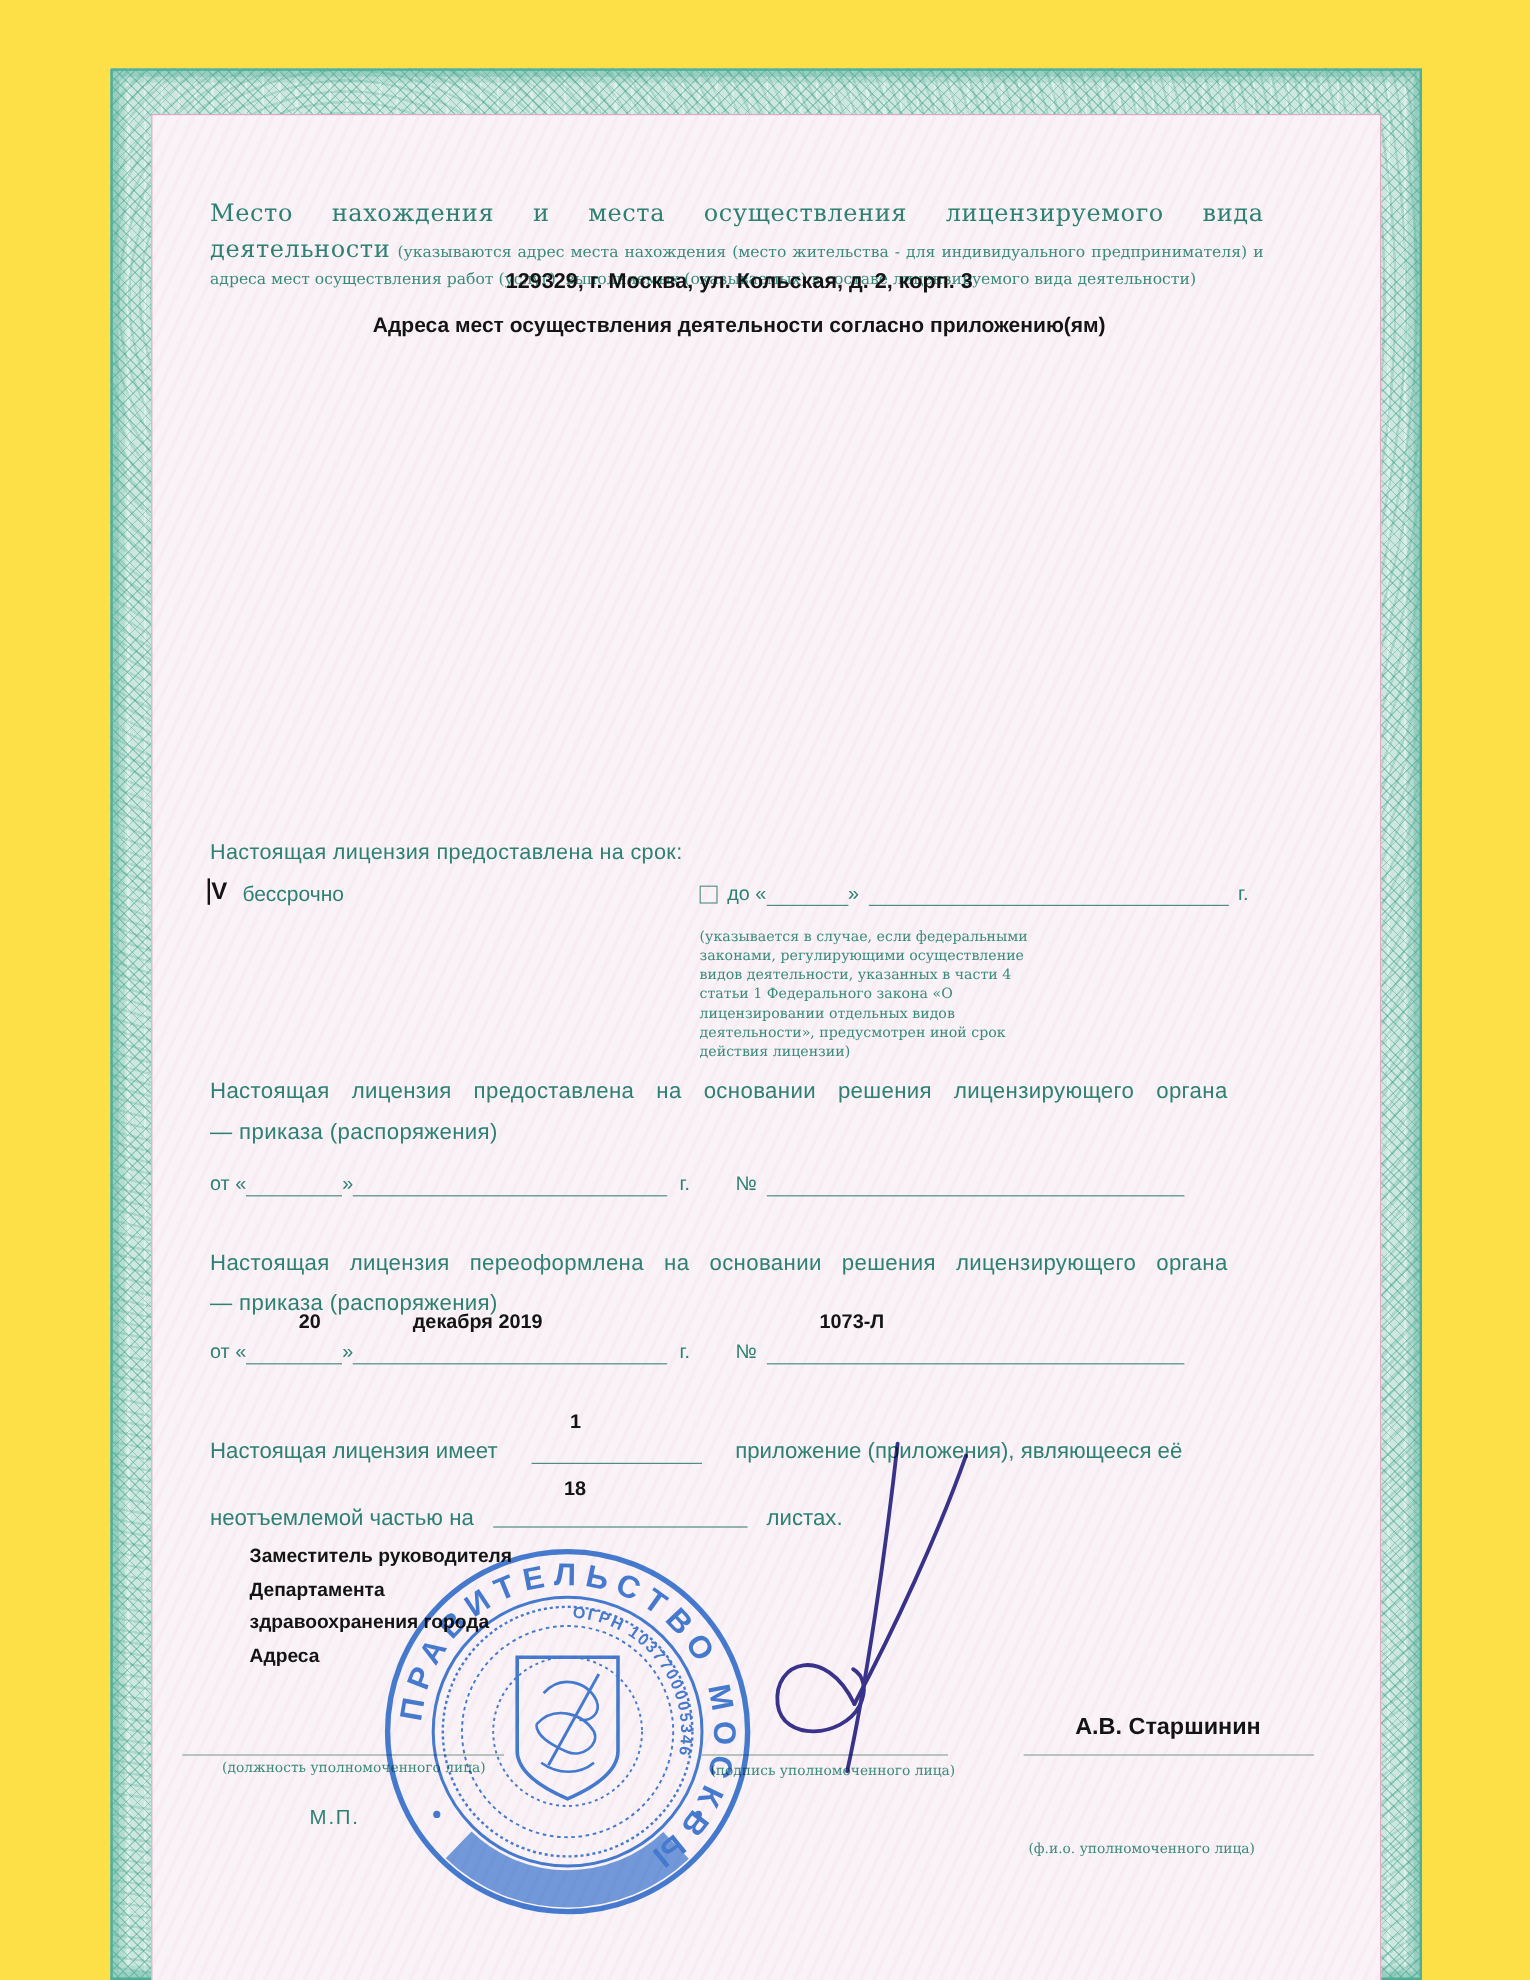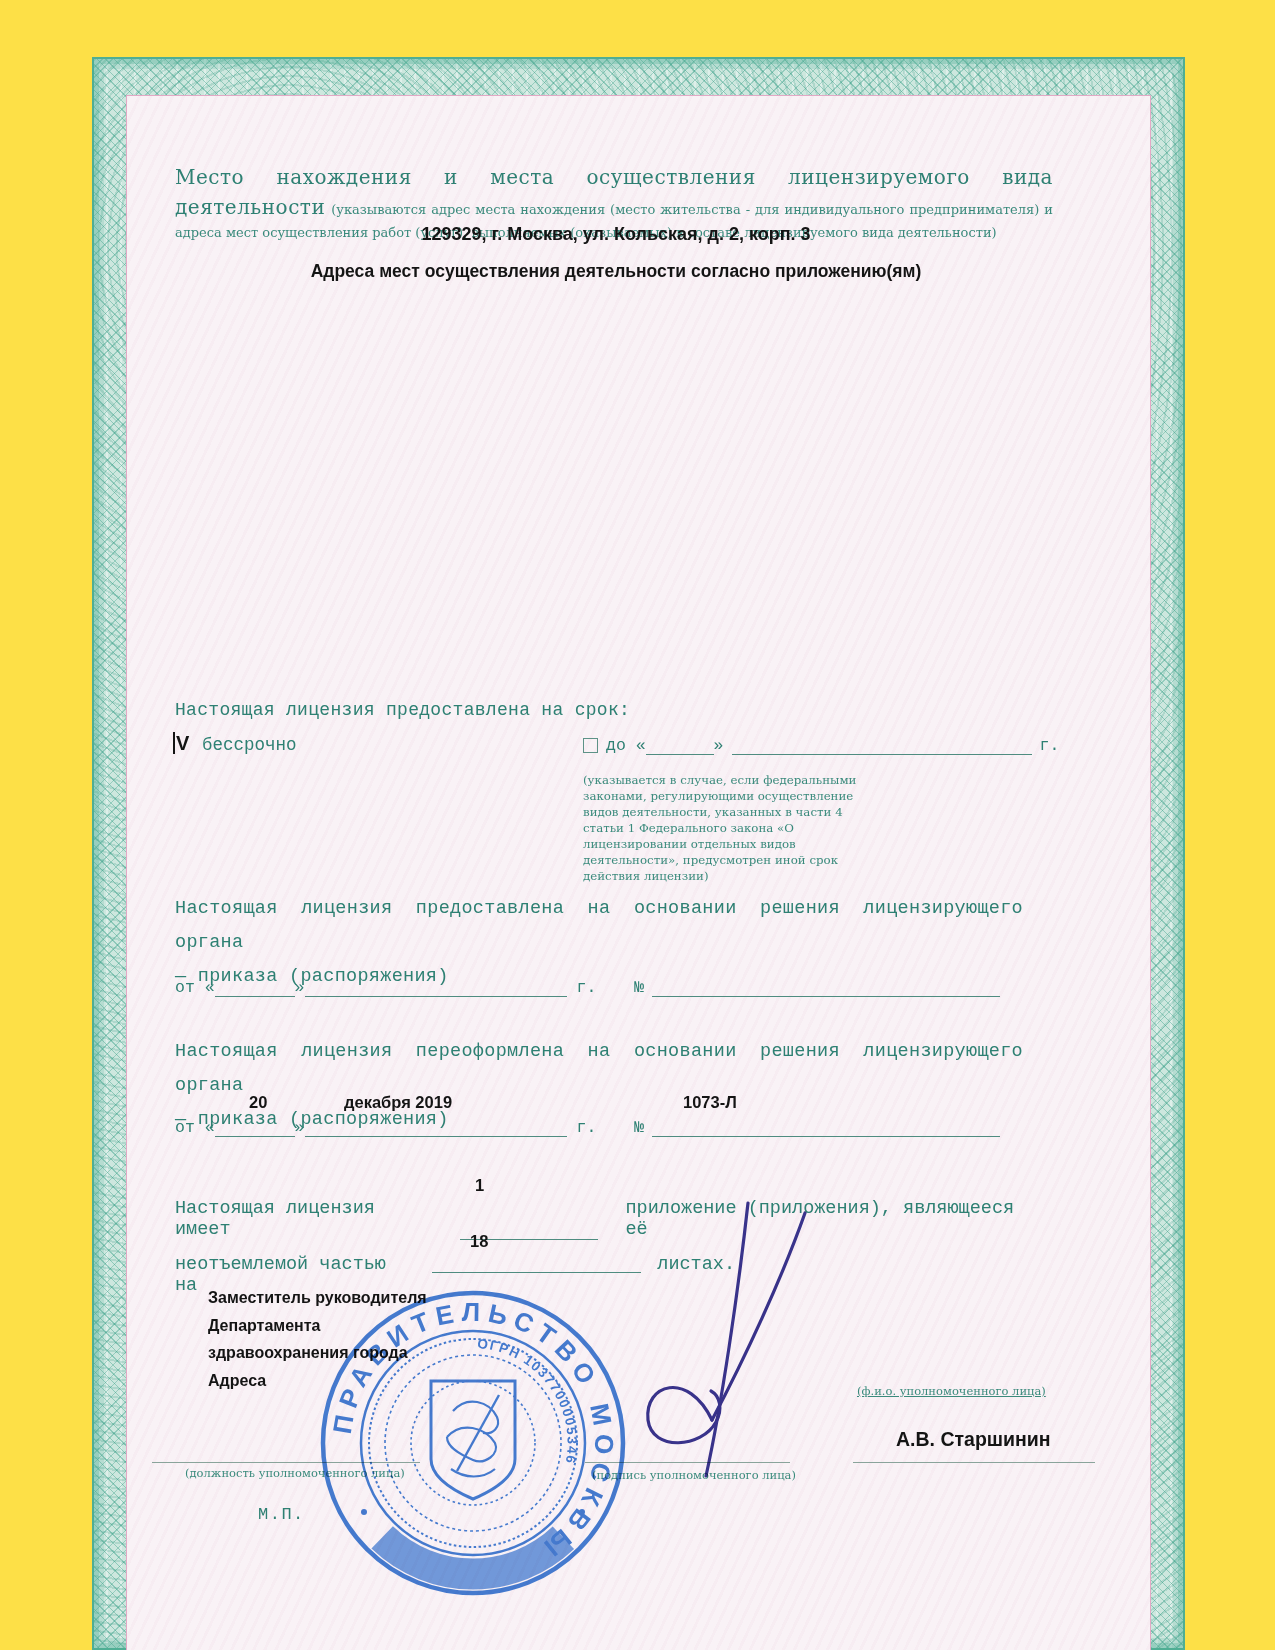--- a/index.html
+++ b/index.html
@@ -18,21 +18,21 @@
     box-shadow: inset 0 0 0 2px #4fae94, inset 0 0 0 7px rgba(79,174,148,.30), inset 0 0 0 12px rgba(79,174,148,.18);
   }
   .inner-page{
     position:absolute;left:126px;top:95px;width:1023px;height:1555px;
     background-color:#f9f2f6;
     background-image:repeating-linear-gradient(115deg, rgba(228,188,208,.10) 0 3px, transparent 3px 10px);
     border:1px solid #e2a9c5;border-bottom:none;
   }
 
   .abs{position:absolute;}
-  .t{color:#2e8073;font-family:Liberation Mono, monospace;}
+  .t{color:#2e8073;font-family:Liberation Sans, sans-serif;}
   .b{color:#141414;font-family:"Liberation Sans",sans-serif;font-weight:bold;}
   .u{display:inline-block;border-bottom:1px solid #4f8c80;height:18px;}
   .gline{border-bottom:1px solid #8aa49b;}
 
   .header-block{left:175px;top:146px;width:878px;text-align:justify;}
   .h-main{font-size:20px;line-height:30px;letter-spacing:.5px;color:#2e8073;}
   .h-note{font-size:13px;line-height:21px;color:#3a8a7c;}
 
   .addr1{left:106px;top:224px;width:1020px;text-align:center;font-size:18px;}
   .addr2{left:106px;top:261px;width:1020px;text-align:center;font-size:17.5px;}
@@ -64,21 +64,21 @@
   .att2{left:175px;top:1254px;width:560px;display:flex;font-size:18.5px;}
 
   .postitle{left:208px;top:1284px;width:340px;font-size:16px;line-height:27.5px;}
   .sig-line{top:1461px;height:1px;}
   .sl1{left:152px;width:268px;}
   .sl2{left:585px;width:205px;}
   .sl3{left:853px;width:242px;}
   .cap{font-size:11.5px;color:#3a8a7c;}
   .cap1{left:185px;top:1466px;}
   .cap2{left:592px;top:1468px;}
-  .cap3{left:857px;top:1384px;text-decoration:underline;}
+  .cap3{left:857px;top:1533px;}
   .sig-name{left:896px;top:1428px;font-size:19.5px;}
   .mp{left:258px;top:1505px;font-size:17px;letter-spacing:1.5px;}
 
   .stamp{left:312px;top:1282px;width:322px;height:322px;opacity:.88;mix-blend-mode:multiply;}
   .pen{left:560px;top:1198px;width:290px;height:290px;mix-blend-mode:multiply;}
 </style>
 </head>
 <body>
 
 <div class="page">

